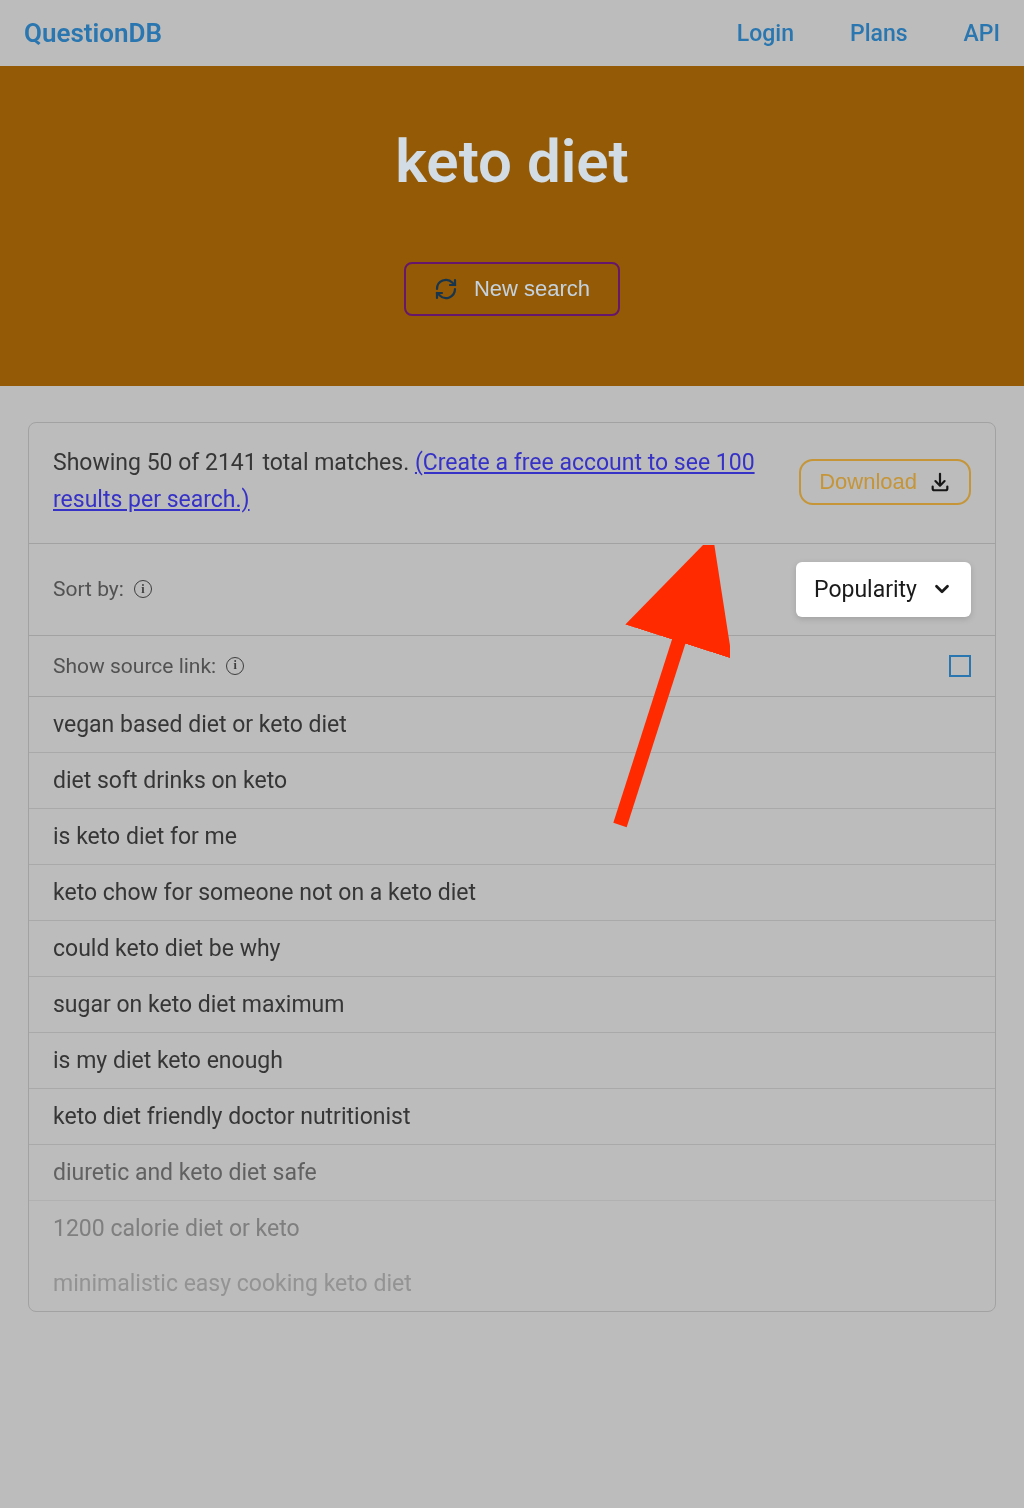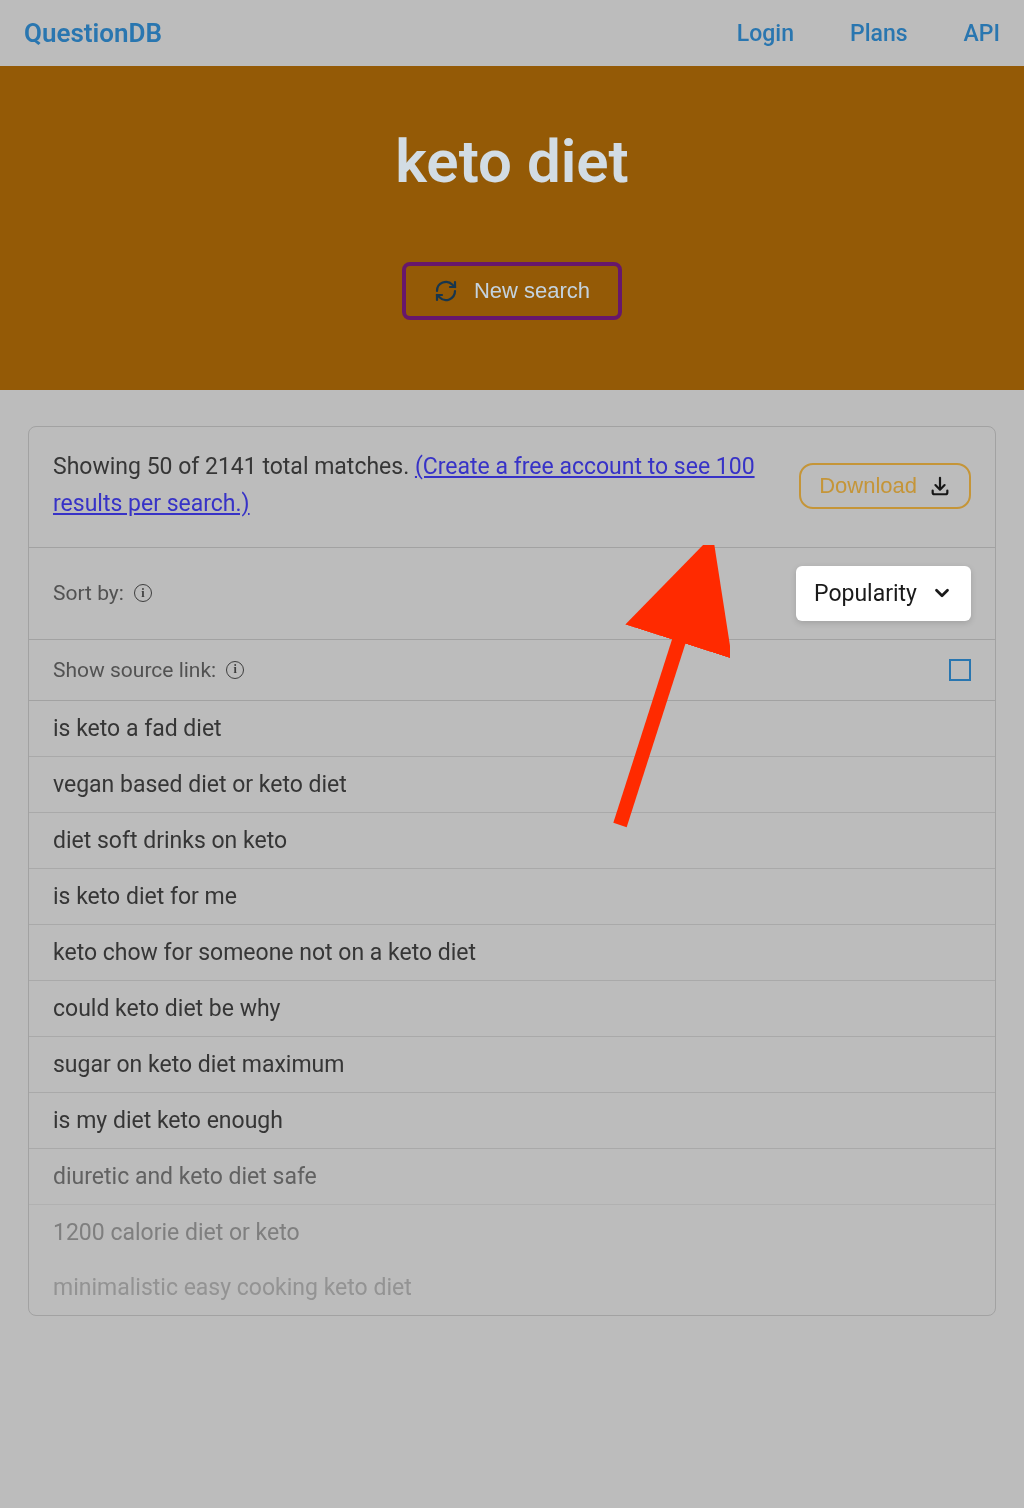--- a/index.html
+++ b/index.html
@@ -46,21 +46,21 @@
       color: #e4eff8;
       font-size: 60px;
       font-weight: 600;
       margin-bottom: 65px;
     }
     .new-search {
       display: inline-flex;
       align-items: center;
       gap: 16px;
       padding: 12px 28px;
-      border: 4px solid #701a75;
+      border: 2px solid #701a75;
       border-radius: 8px;
       color: #d5e5f2;
       font-size: 22px;
       cursor: pointer;
       background: transparent;
     }
     .refresh-icon { width: 24px; height: 24px; }
     .content-wrap { padding: 36px 28px 0; }
     .card {
       background: #ccc;
@@ -224,28 +224,28 @@
 
     <div class="source-row">
       <div class="row-label">
         <span>Show source link:</span>
         <span class="info-icon">i</span>
       </div>
       <div class="checkbox"></div>
     </div>
 
     <div class="results-list">
-      <div class="result-item">is keto a fad diet</div>
       <div class="result-item">vegan based diet or keto diet</div>
       <div class="result-item">diet soft drinks on keto</div>
       <div class="result-item">is keto diet for me</div>
       <div class="result-item">keto chow for someone not on a keto diet</div>
       <div class="result-item">could keto diet be why</div>
       <div class="result-item">sugar on keto diet maximum</div>
       <div class="result-item">is my diet keto enough</div>
+      <div class="result-item">keto diet friendly doctor nutritionist</div>
       <div class="result-item fade1">diuretic and keto diet safe</div>
       <div class="result-item fade2">1200 calorie diet or keto</div>
       <div class="result-item fade3">minimalistic easy cooking keto diet</div>
     </div>
 
   </div>
 </div>
 
 <svg class="arrow" width="130" height="290" viewBox="0 0 130 290">
   <defs>

